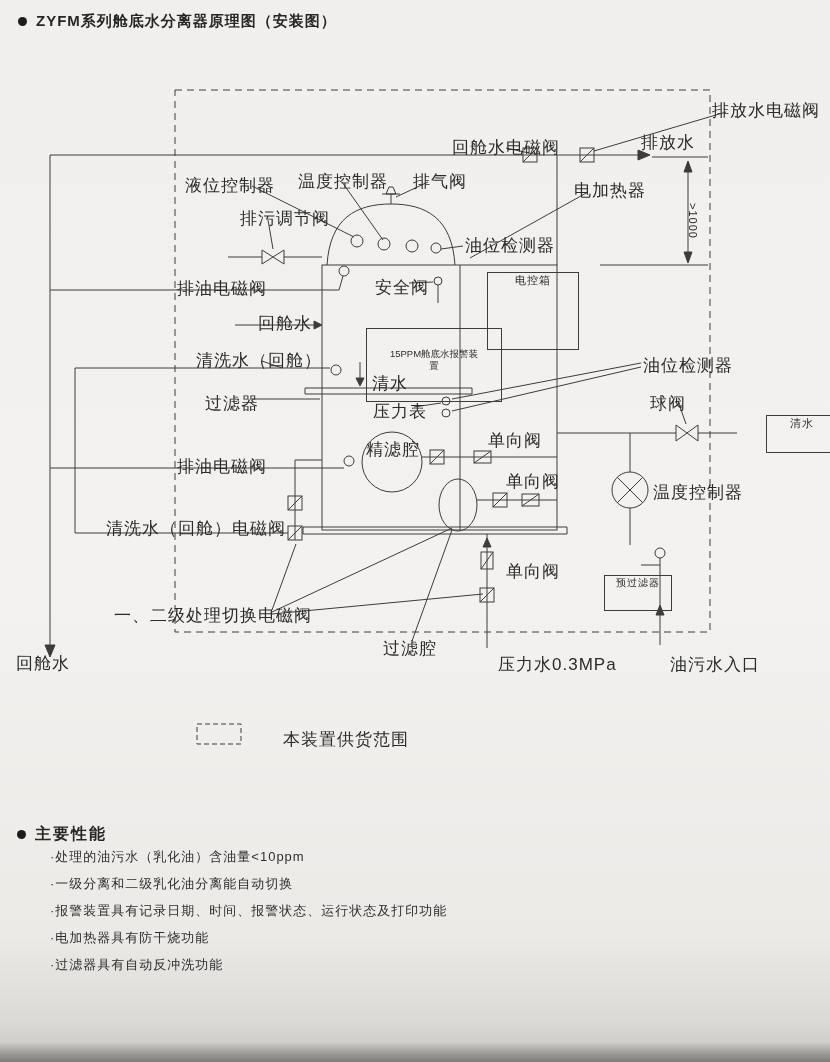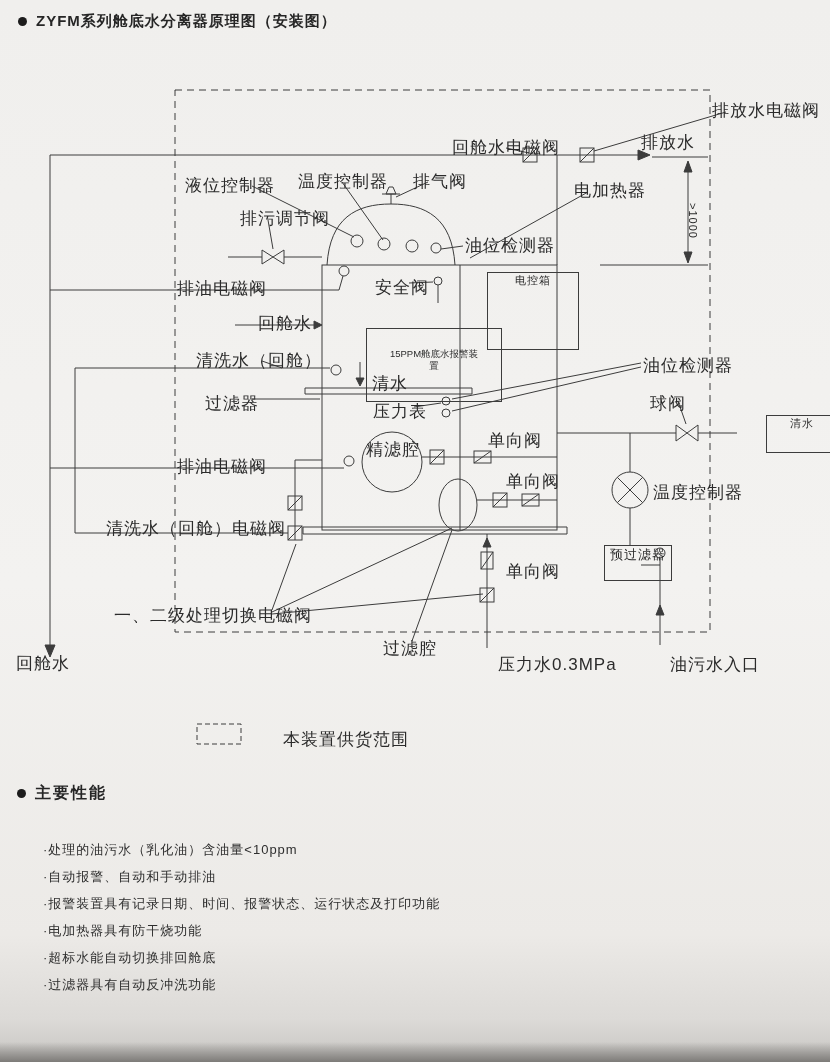--- a/index.html
+++ b/index.html
@@ -4,23 +4,23 @@
 <style>
   html,body{margin:0;padding:0;background:#888;}
   .page{position:relative;width:830px;height:1062px;overflow:hidden;
         background:linear-gradient(180deg,#f0efed 0%,#f3f2f0 55%,#eceae7 88%,#dcdad7 96%,#c7c5c2 100%);
         font-family:Liberation Sans, sans-serif;color:#262626;}
   .scan-edge{position:absolute;left:0;bottom:0;width:100%;height:20px;
         background:linear-gradient(180deg,rgba(130,128,125,0) 0%,#908e8b 75%,#7d7b78 100%);}
   .title-row{position:absolute;left:18px;top:12px;display:flex;align-items:center;gap:9px;}
   .dot{width:9px;height:9px;border-radius:50%;background:#1c1c1c;flex:0 0 auto;}
   .title{font-size:15px;font-weight:bold;letter-spacing:1px;white-space:nowrap;}
-  .section-row{position:absolute;left:17px;top:783px;display:flex;align-items:center;gap:9px;}
+  .section-row{position:absolute;left:17px;top:824px;display:flex;align-items:center;gap:9px;}
   .section-title{font-size:16px;font-weight:bold;letter-spacing:2px;}
-  .features{position:absolute;left:38px;top:836px;margin:5px;padding:0;list-style:none;}
+  .features{position:absolute;left:38px;top:836px;margin:12px;padding:0;list-style:none;}
   .features li{font-size:13px;letter-spacing:1px;margin:0 0 9px 0;color:#2e2e2e;white-space:nowrap;}
   .lbl{position:absolute;font-size:17px;letter-spacing:1px;white-space:nowrap;color:#2b2b2b;}
   .box{position:absolute;border:1px solid #3c3c3c;display:flex;align-items:flex-start;justify-content:center;
        text-align:center;color:#2b2b2b;letter-spacing:1px;margin-left:29px;}
   .rot{position:absolute;left:699px;top:203px;font-size:11px;letter-spacing:1px;
        transform:rotate(90deg);transform-origin:left top;white-space:nowrap;color:#2b2b2b;}
   svg.schematic{position:absolute;left:0;top:0;}
 </style>
 </head>
 <body>
@@ -233,31 +233,30 @@
 
   <div class="box" style="left:458px;top:272px;width:90px;height:76px;font-size:11px">
     <span>电控箱</span>
   </div>
   <div class="box" style="left:337px;top:328px;width:96px;height:34px;font-size:9.5px;line-height:1.3;letter-spacing:0;padding:19px">
     <span style="white-space:normal">15PPM舱底水报警装置</span>
   </div>
   <div class="box" style="left:737px;top:415px;width:70px;height:36px;font-size:11px">
     <span>清水</span>
   </div>
-  <div class="box" style="left:575px;top:545px;width:66px;height:34px;font-size:13px">
+  <div class="box" style="left:575px;top:575px;width:66px;height:34px;font-size:10px">
     <span>预过滤器</span>
   </div>
 
   <div class="section-row">
     <span class="dot"></span>
     <span class="section-title">主要性能</span>
   </div>
   <ul class="features">
     <li>·处理的油污水（乳化油）含油量&lt;10ppm</li>
-    <li>·自动报警、自动和手动排油</li>
+    <li>·一级分离和二级乳化油分离能自动切换</li>
     <li>·报警装置具有记录日期、时间、报警状态、运行状态及打印功能</li>
     <li>·电加热器具有防干烧功能</li>
-    <li>·超标水能自动切换排回舱底</li>
     <li>·过滤器具有自动反冲洗功能</li>
   </ul>
 
   <div class="scan-edge"></div>
 </div>
 
 </body></html>

